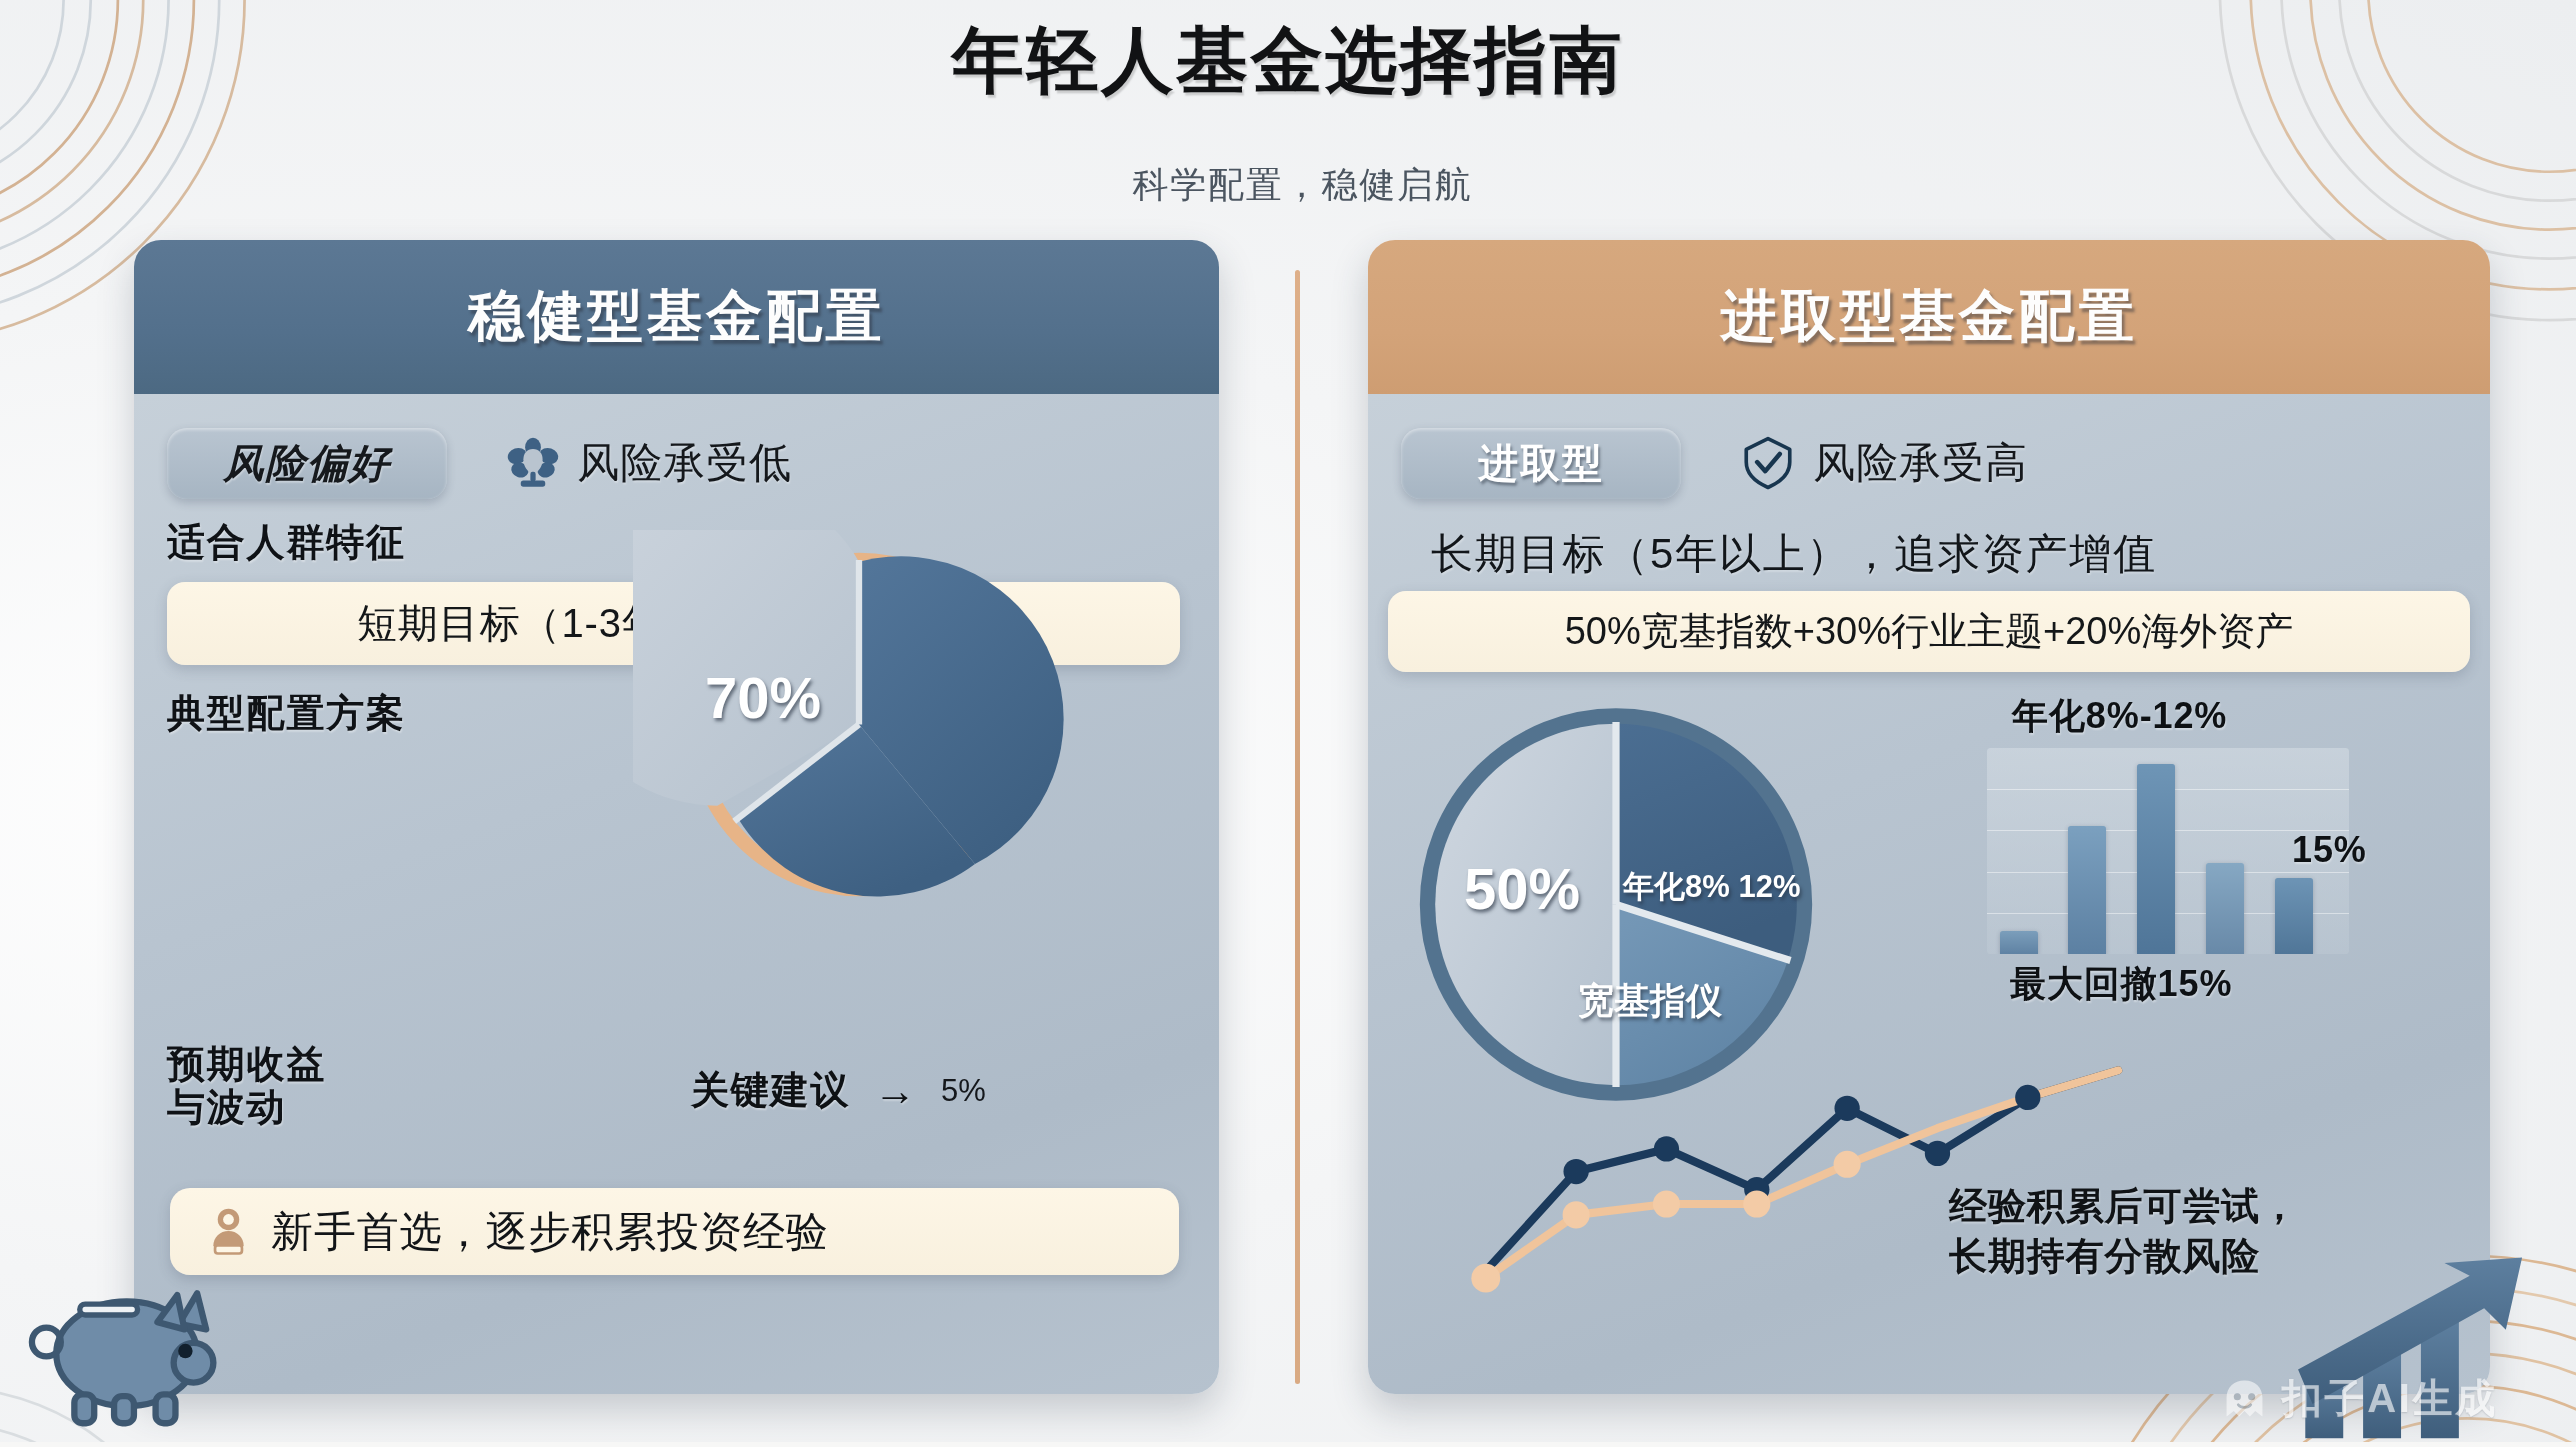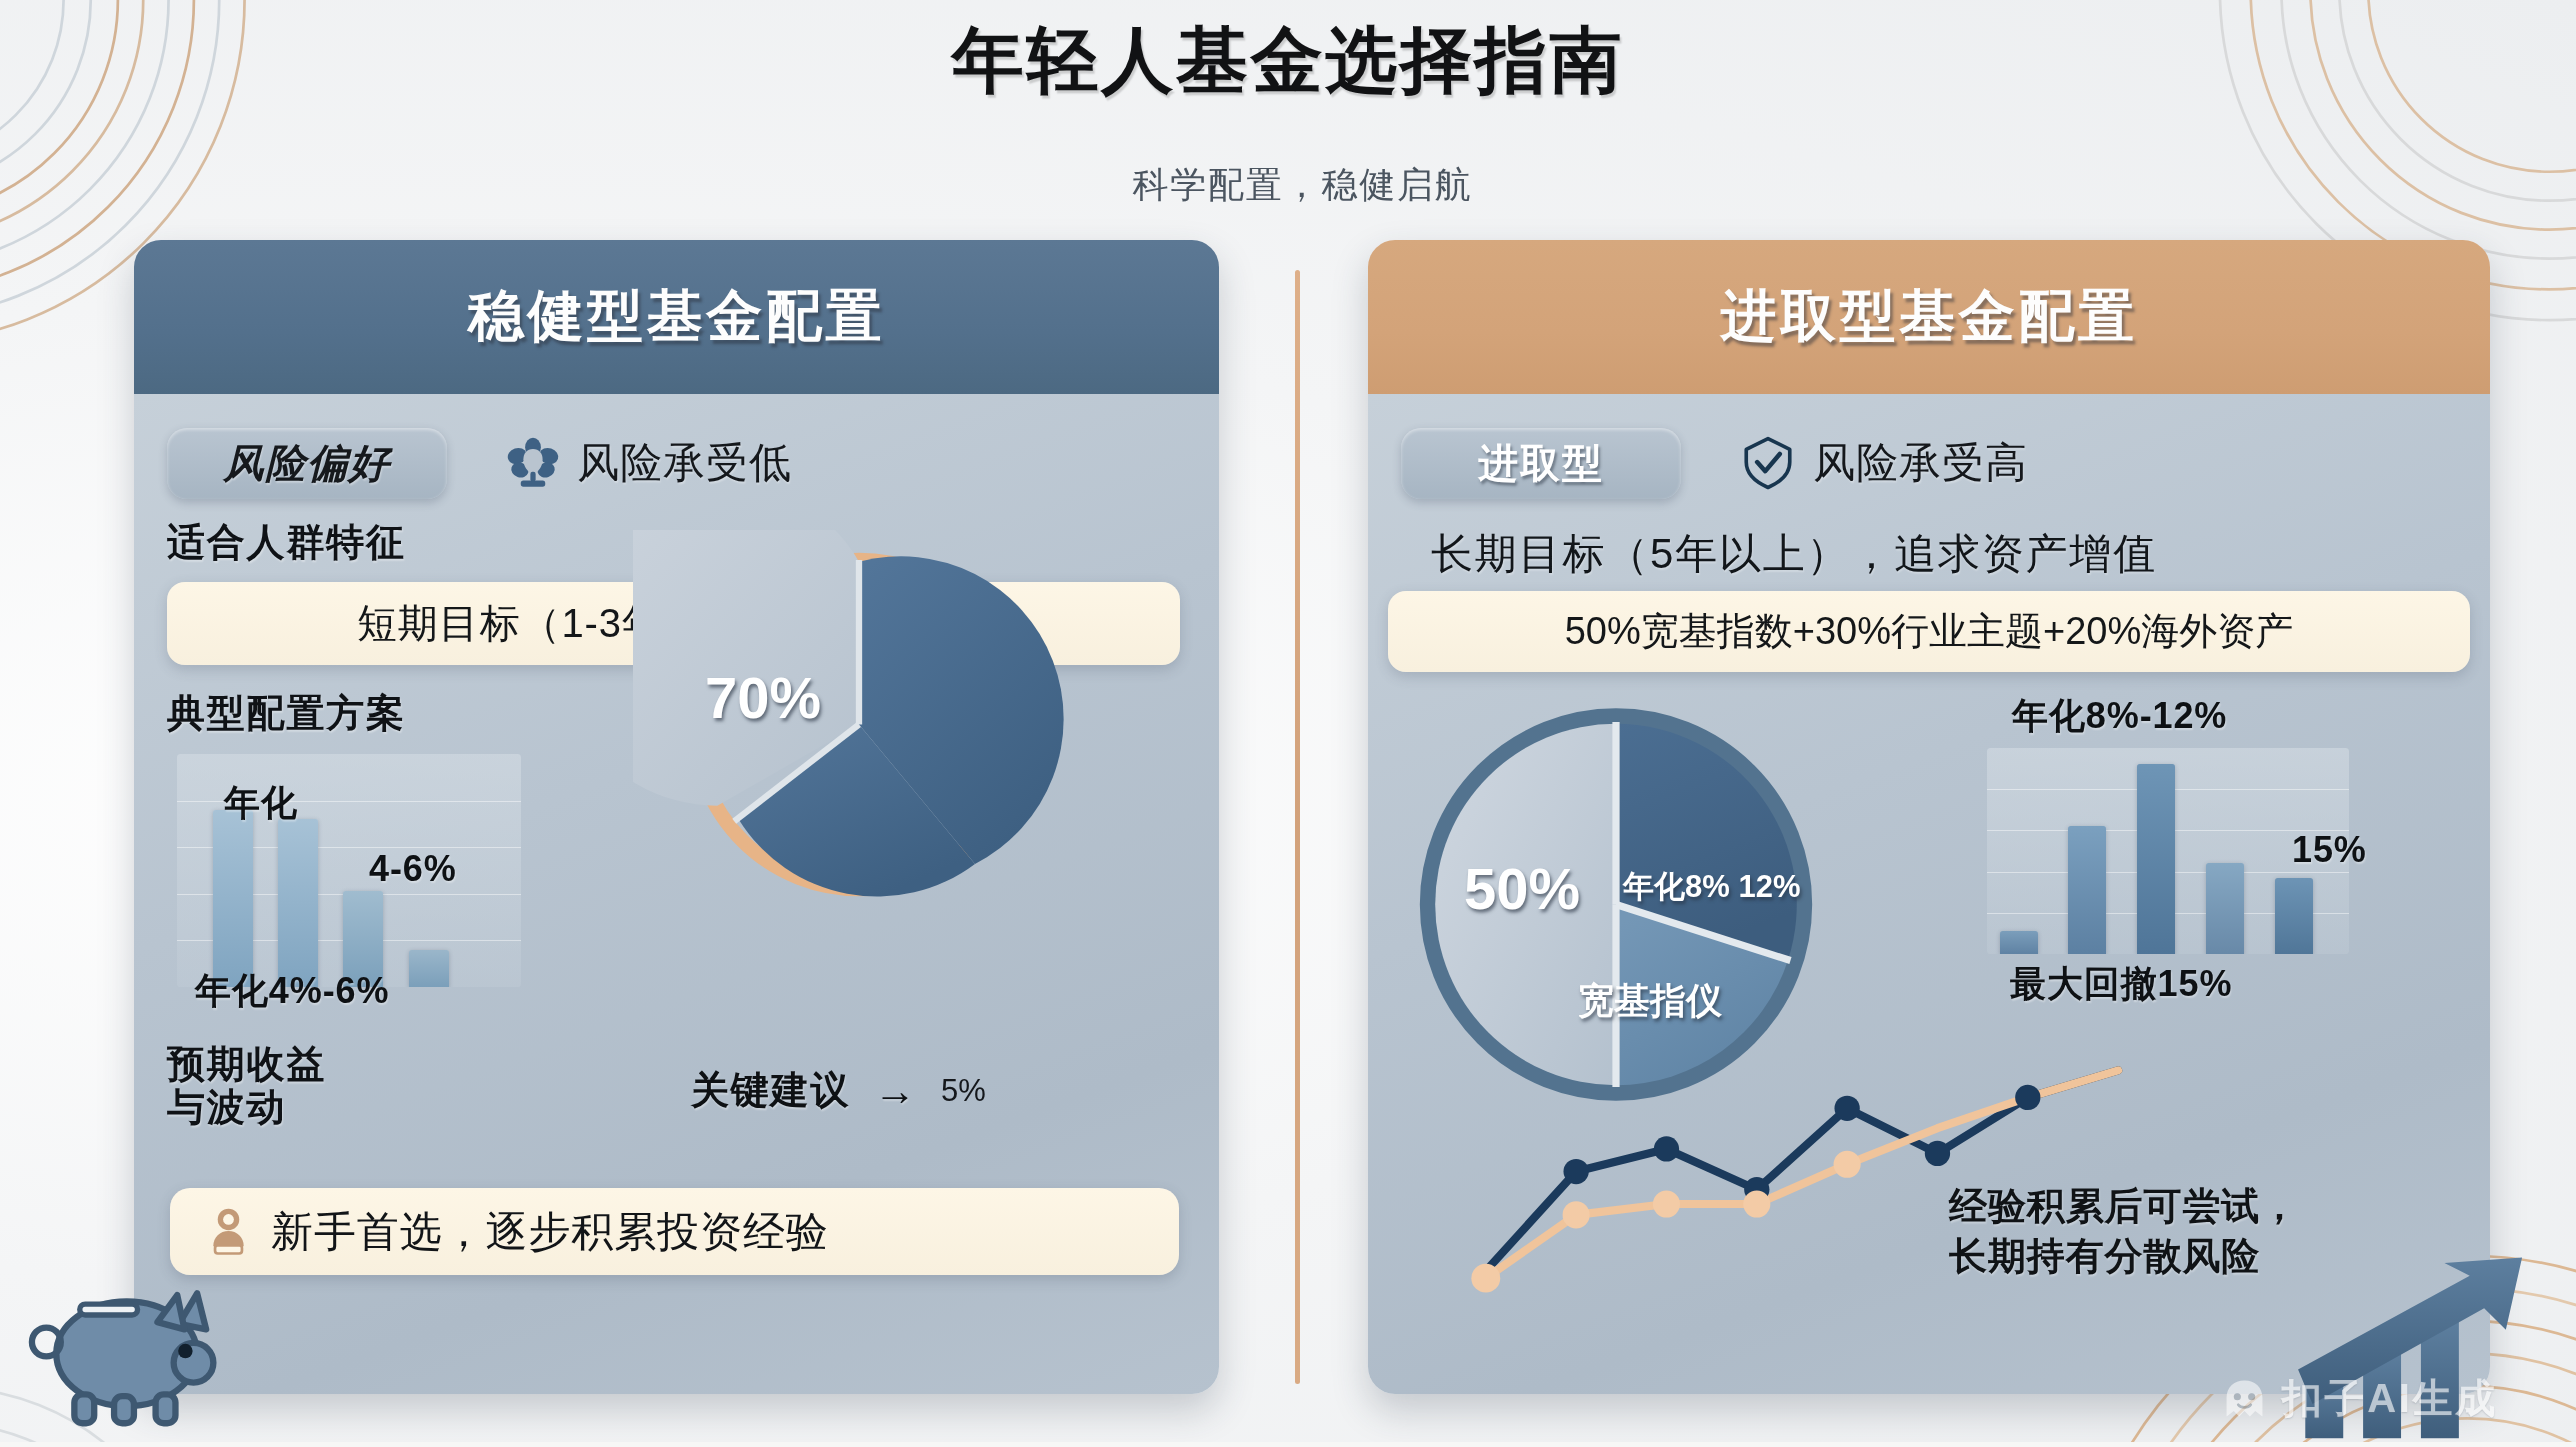--- a/index.html
+++ b/index.html
@@ -193,35 +193,20 @@
       </div>
 
       <div class="sec-label" style="top:127px;left:33px;">适合人群特征</div>
 
       <div class="cream-bar" style="top:188px;left:33px;width:1013px;height:83px;">
         <span class="cream-text">短期目标（1-3年），追求本金安全</span>
       </div>
 
       <div class="sec-label" style="top:298px;left:33px;">典型配置方案</div>
 
-      <div class="chart-box" style="top:360px;left:43px;width:380px;height:271px;">
-        <div class="bar-plot" style="left:0;top:0;width:344px;height:233px;">
-          <div class="gridline" style="top:20%"></div>
-          <div class="gridline" style="top:40%"></div>
-          <div class="gridline" style="top:60%"></div>
-          <div class="gridline" style="top:80%"></div>
-          <div class="bar" style="left:36px;width:40px;height:76%;background:linear-gradient(180deg,#a7c2d6,#7fa4c0);"></div>
-          <div class="bar" style="left:101px;width:40px;height:72%;background:linear-gradient(180deg,#a7c2d6,#7fa4c0);"></div>
-          <div class="bar" style="left:166px;width:40px;height:41%;background:linear-gradient(180deg,#a0bccf,#7ba0bb);"></div>
-          <div class="bar" style="left:232px;width:40px;height:16%;background:linear-gradient(180deg,#9ab6ca,#7b9fba);"></div>
-        </div>
-        <div class="chart-note" style="top:25px;left:47px;">年化</div>
-        <div class="chart-note" style="top:94px;left:192px;">4-6%</div>
-        <div class="chart-note" style="top:213px;left:18px;">年化4%-6%</div>
-      </div>
 
       <div class="pie-wrap" style="top:136px;left:499px;width:452px;height:398px;">
         <svg width="452" height="398" viewBox="0 0 500 440">
           <defs>
             <linearGradient id="pieDark" x1="0" y1="0" x2="0.6" y2="1">
               <stop offset="0" stop-color="#53769a"></stop>
                 <stop offset="1" stop-color="#3e6082"></stop>
             </linearGradient>
             <linearGradient id="pieLite" x1="0" y1="0" x2="1" y2="1">
               <stop offset="0" stop-color="#cdd5de"></stop>

